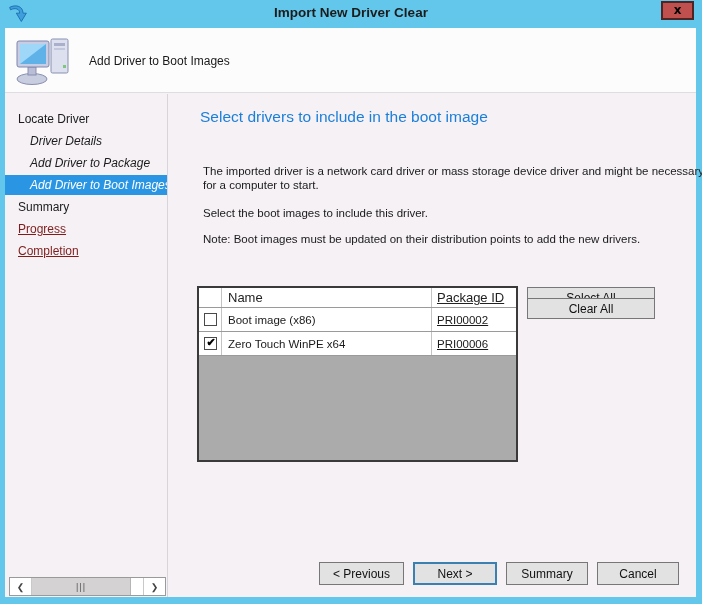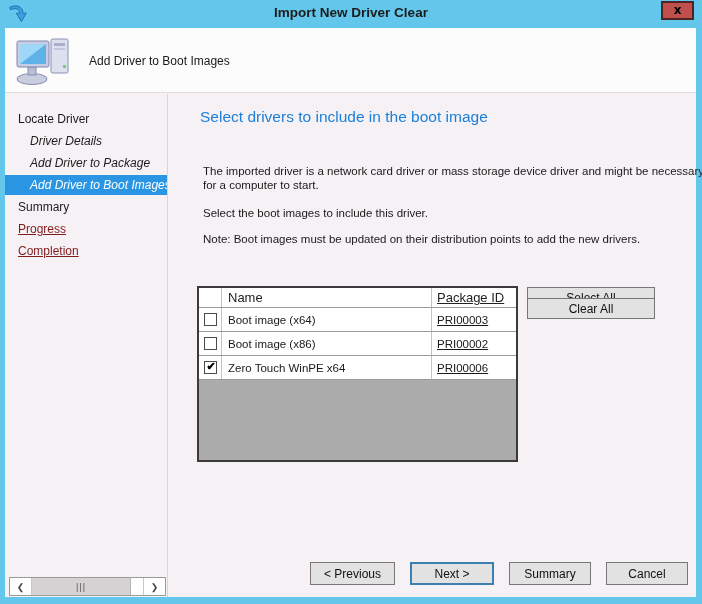--- a/index.html
+++ b/index.html
@@ -75,21 +75,21 @@
         color:#000; font-weight:bold; cursor:default; }
   .cb span { position:absolute; left:0; top:-1px; width:13px; }
 
   
   .btn { background:#e2e2e2; border:1px solid #777777; font-size:12px; color:#111;
          font-family:"Liberation Sans", sans-serif; cursor:default; }
   .side-btn { position:absolute; left:358px; width:128px; height:21px; }
   .side-btn.b1 { top:193px; }
   .side-btn.b2 { top:204px; }
 
-  .footer { position:absolute; right:8px; bottom:12px; display:flex; gap:15px; }
+  .footer { position:absolute; right:17px; bottom:12px; display:flex; gap:9px; }
   .f-btn { height:23px; }
   .f-prev { width:85px; }
   .f-next { width:84px; border:2px solid #3c7fb1; }
   .f-summ { width:82px; }
   .f-cancel { width:82px; }
 </style>
 </head>
 <body>
 
 <div class="window">
@@ -143,29 +143,20 @@
       <div class="para p2">Select the boot images to include this driver.</div>
       <div class="para p3">Note: Boot images must be updated on their distribution points to add the new drivers.</div>
 
       <div class="tbl">
         <div class="trow head">
           <div class="c-cb"></div>
           <div class="c-name">Name</div>
           <div class="c-pkg">Package ID</div>
         </div>
 
-        <div class="trow body">
-          <div class="c-cb">
-              <div class="cb">
-                <span></span>
-              </div>
-            </div>
-          <div class="c-name">Boot image (x64)</div>
-          <div class="c-pkg">PRI00003</div>
-        </div>
 
         <div class="trow body">
           <div class="c-cb">
               <div class="cb">
                 <span></span>
               </div>
             </div>
           <div class="c-name">Boot image (x86)</div>
           <div class="c-pkg">PRI00002</div>
         </div>

